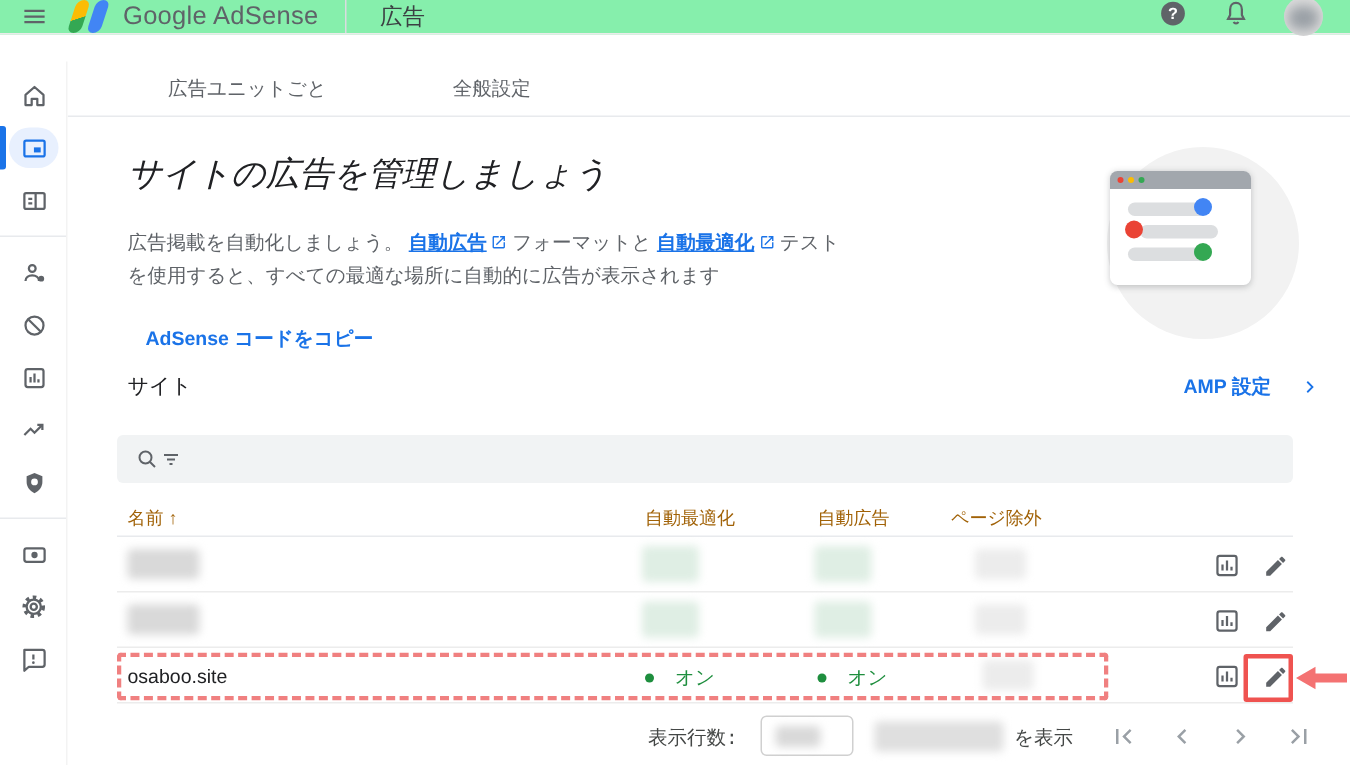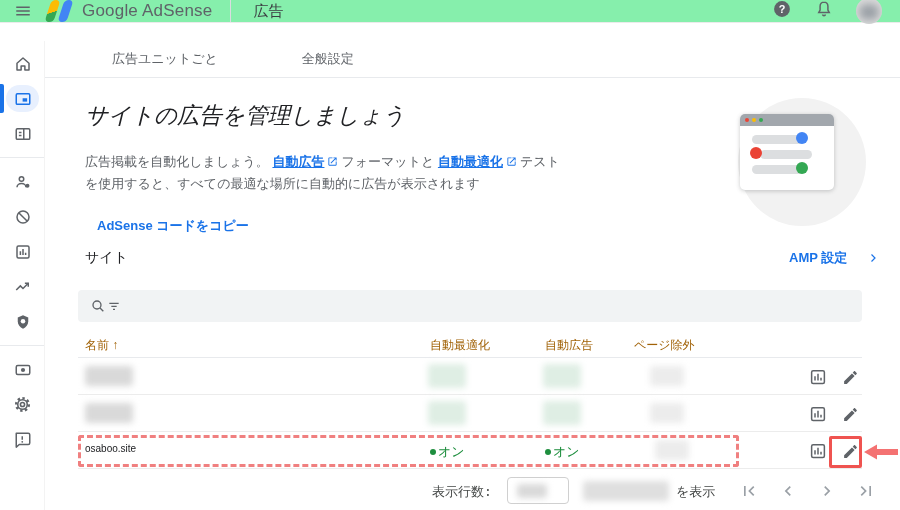--- a/index.html
+++ b/index.html
@@ -65,22 +65,22 @@
   .searchbar { position:absolute; left:78px; top:290px; width:784px; height:32px; background:#f1f3f4;
     border-radius:4px; display:flex; align-items:center; padding:0 12px; }
   .searchbar input { border:none; background:transparent; outline:none; font-size:13px; color:#3c4043;
     margin-left:10px; flex:1; font-family:inherit; }
   .searchbar input::placeholder { color:#5f6368; opacity:1; }
 
   .th { position:absolute; top:337px; font-size:12px; color:#a16207; }
   .thead-border { position:absolute; left:78px; top:357px; width:784px; height:1px; background:#e8eaed; }
 
   .trow { position:absolute; left:78px; width:784px; height:37px; border-bottom:1px solid #ececec; }
-  .cell-name { position:absolute; left:7px; top:11px; font-size:10px; color:#202124; }
-  .status { position:absolute; top:11px; font-size:13px; color:#1e8e3e; display:flex; align-items:center; gap:2px; }
+  .cell-name { position:absolute; left:7px; top:11px; font-size:13px; color:#202124; }
+  .status { position:absolute; top:11px; font-size:13px; color:#1e8e3e; display:flex; align-items:center; gap:14px; }
   .status .gdot { width:6px; height:6px; border-radius:50%; background:#1e8e3e; }
   .blob { position:absolute; border-radius:3px; filter:blur(3px); }
   .blob.gray { background:#d9d9d9; }
   .blob.lightgray { background:#ececec; }
   .blob.green { background:#dfeee4; }
   .row-btn { position:absolute; top:9px; width:20px; height:20px; display:flex; align-items:center; justify-content:center; cursor:pointer; }
 
   
   .dash-rect { position:absolute; left:78px; top:435px; width:661px; height:32px;
     border:3px dashed #f08080; border-radius:3px; pointer-events:none; z-index:6; }

